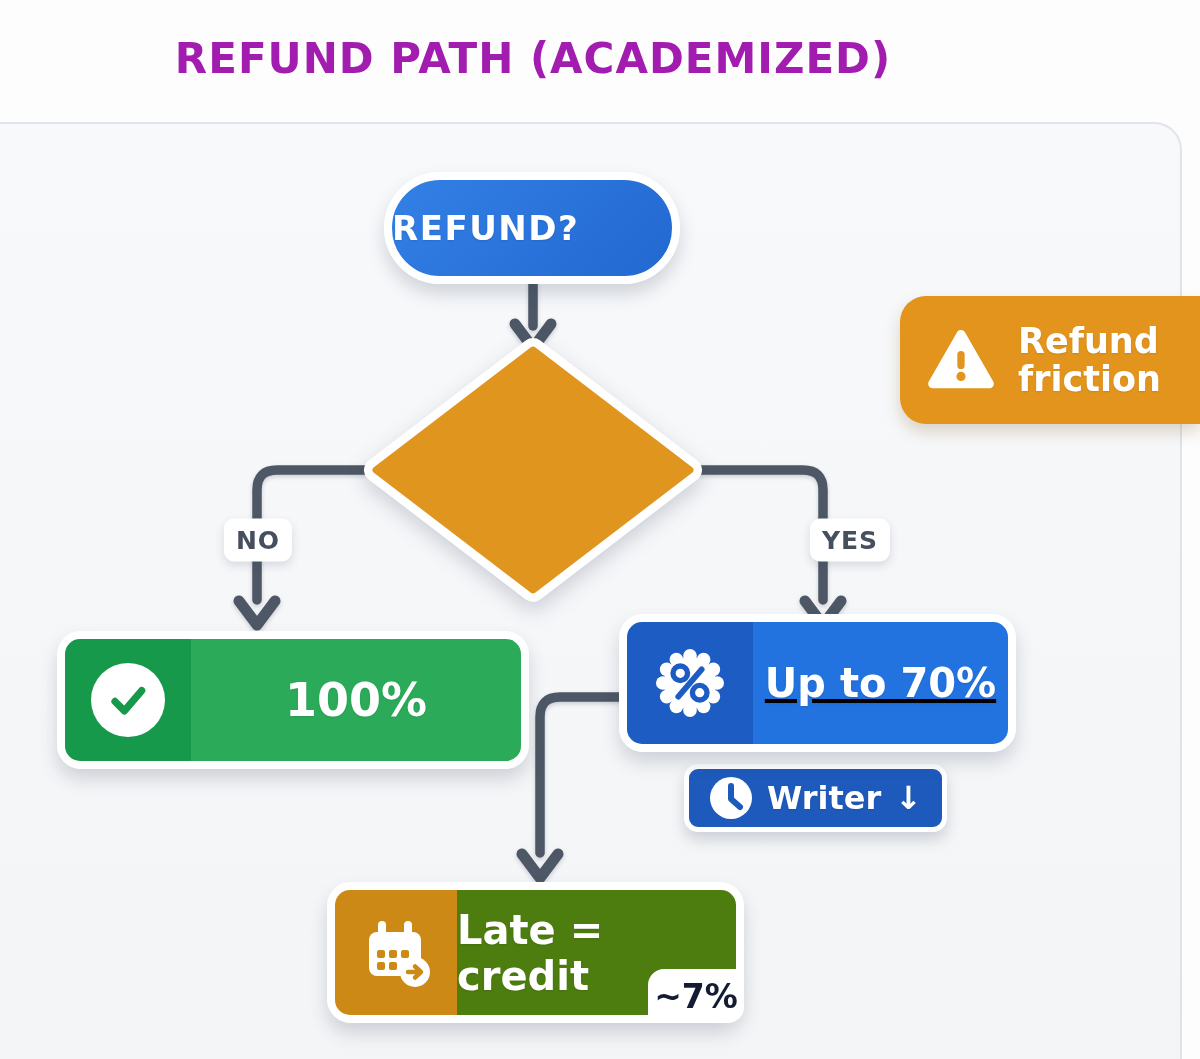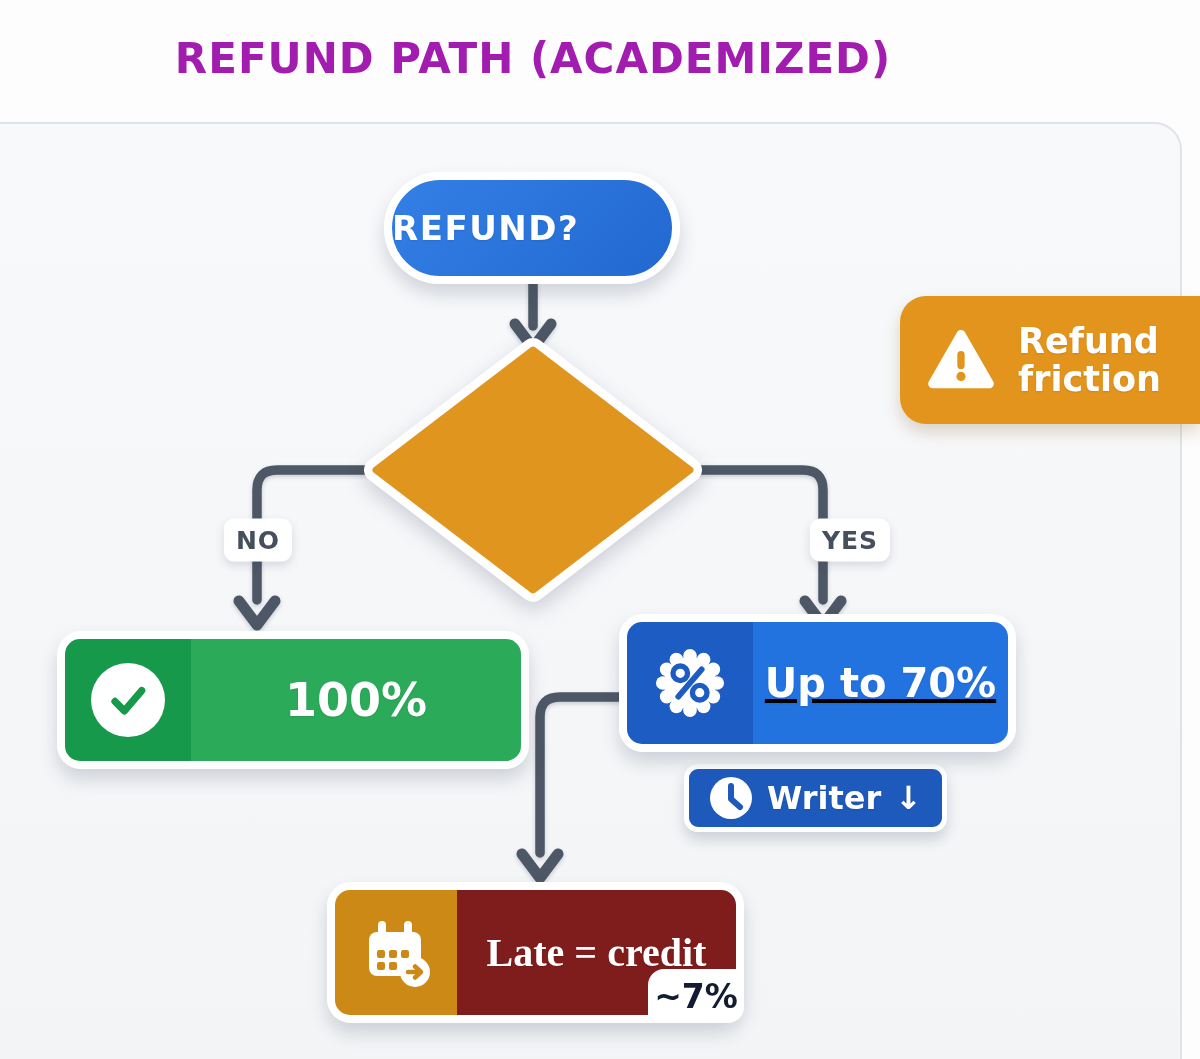--- a/index.html
+++ b/index.html
@@ -70,21 +70,21 @@
     position:absolute;left:684px;top:764px;width:263px;height:68px;
     box-sizing:border-box;border:5px solid #fff;border-radius:14px;
     background:#1e5abc;display:flex;align-items:center;justify-content:center;
     gap:14px;z-index:3;box-shadow:0 8px 14px rgba(50,65,90,.20);
   }
   .timing-box .t-label{font-size:32px;}
   .timing-box .t-arrow{font-size:32px;}
 
   .late-box{left:327px;top:882px;width:417px;height:141px;z-index:4;}
   .late-box .icon-cell{width:122px;background:#cd8916;}
-  .late-box .label-cell{background:#7f1d1d;font-family:Liberation Serif, serif;}
+  .late-box .label-cell{background:#4d7c0f;}
   .late-box .label-cell span{font-size:40px;}
   .late-badge{
     position:absolute;right:-8px;bottom:-8px;width:96px;height:54px;
     background:#fff;border-radius:16px 0 16px 0;
     display:flex;align-items:center;justify-content:center;
     font-size:33px;font-weight:700;color:#131c33;z-index:5;
   }
 
   .branch-label{
     position:absolute;transform:translate(-50%,-50%);

